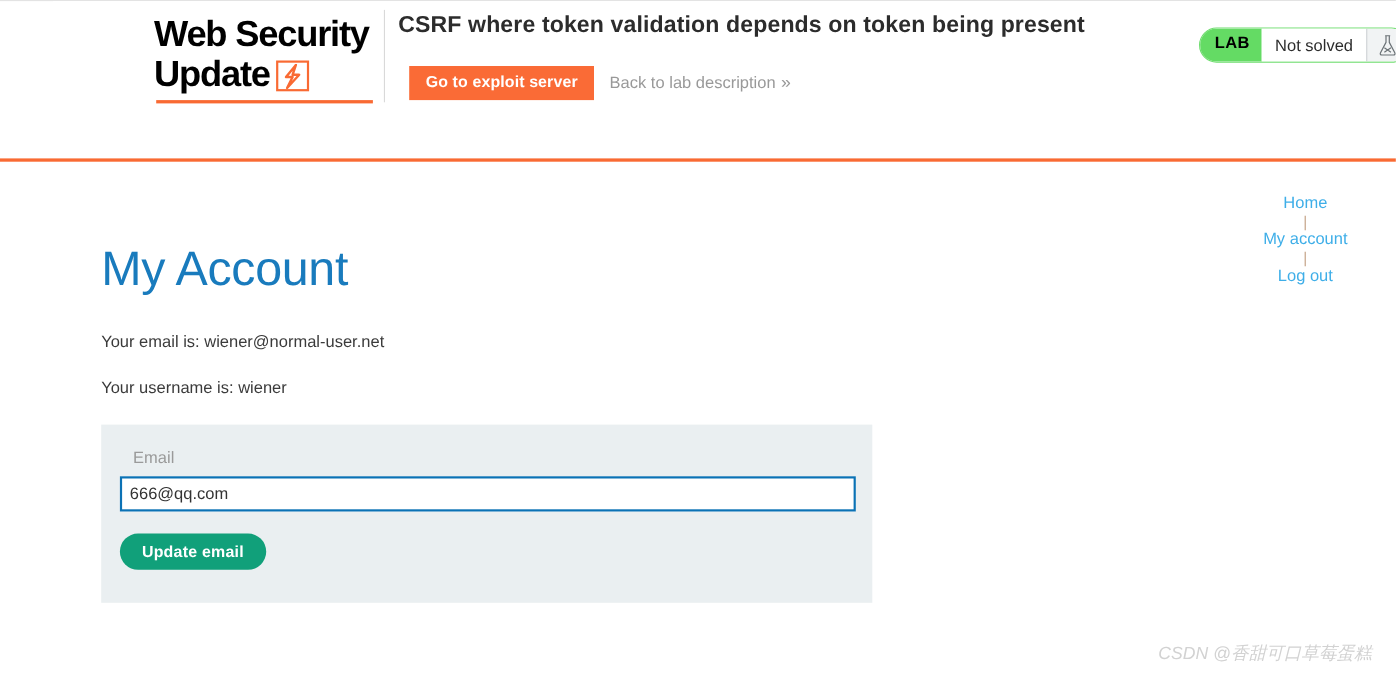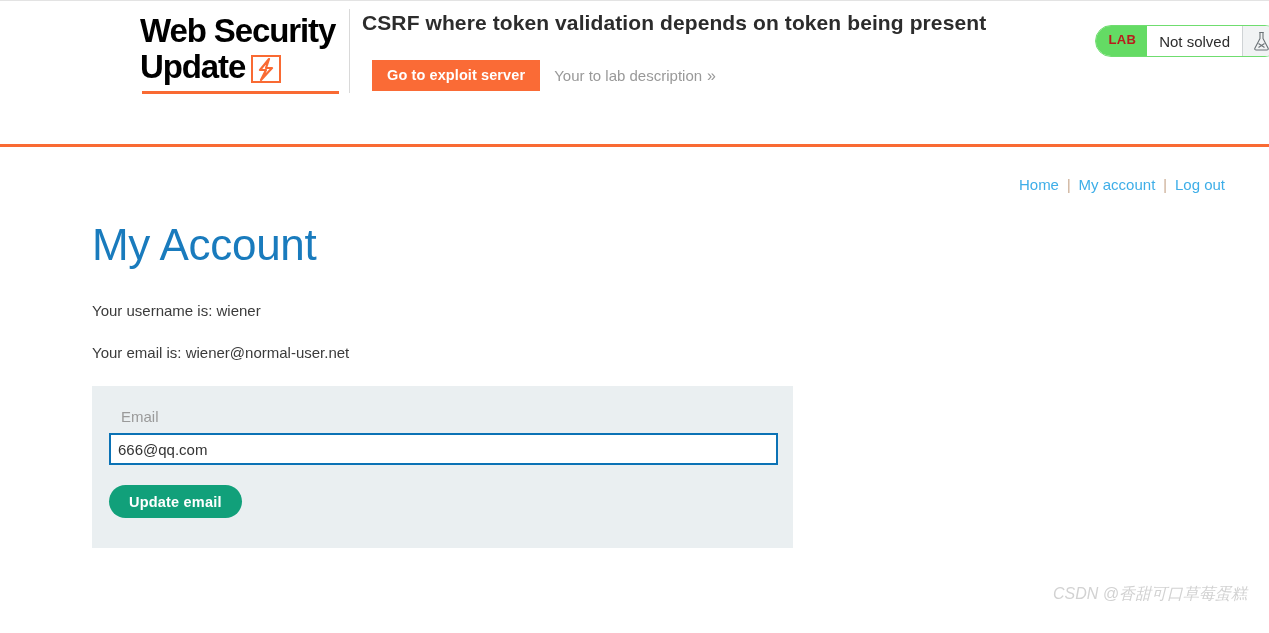--- a/index.html
+++ b/index.html
@@ -134,23 +134,23 @@
     display: flex;
     align-items: stretch;
     height: 32px;
     border: 1px solid #6fdd6f;
     border-radius: 16px;
     overflow: hidden;
     background: #ffffff;
   }
   .lab-tag {
     background: #64db64;
-    color: #b91c1c;
-    font-weight: bold;
-    font-size: 13px;
+    color: #000000;
+    font-weight: bold;
+    font-size: 15px;
     display: flex;
     align-items: center;
     padding: 0 11px 4px 13px;
     letter-spacing: 0.3px;
   }
   .lab-state {
     background: #ffffff;
     color: #2c2c2c;
     font-size: 15px;
     display: flex;
@@ -178,20 +178,21 @@
 
   
   .page-nav {
     position: absolute;
     top: 176px;
     right: 36px;
     font-size: 15px;
     display: flex;
     align-items: center;
     gap: 0;
+    flex-direction: column;
   }
   .page-nav a {
     color: #3eaee8;
     text-decoration: none;
     padding: 0 8px;
     white-space: nowrap;
   }
   .nav-sep {
     color: #c8a98f;
     font-size: 14px;
@@ -287,21 +288,21 @@
     </div>
     <div class="logo-underline"></div>
   </div>
 
   <div class="header-divider-v"></div>
 
   <div class="lab-title">CSRF where token validation depends on token being present</div>
 
   <div class="header-actions">
     <button class="exploit-btn">Go to exploit server</button>
-    <a class="back-link" href="#"><span>Your to lab description</span><span class="back-chev">»</span></a>
+    <a class="back-link" href="#"><span>Back to lab description</span><span class="back-chev">»</span></a>
   </div>
 
   <div class="lab-status">
     <div class="lab-tag">LAB</div>
     <div class="lab-state">Not solved</div>
     <div class="lab-flask">
       <svg width="17" height="20" viewBox="0 0 17 20">
         <path d="M6.2 1.5 L10.8 1.5 M7 1.5 L7 7.5 L2 17 C1.4 18.2 2 19 3.2 19 L13.8 19 C15 19 15.6 18.2 15 17 L10 7.5 L10 1.5" fill="none" stroke="#6b7276" stroke-width="1.1" stroke-linejoin="round"></path>
         <path d="M5.5 12.5 L11.5 16.5 M11.5 12.5 L5.5 16.5" stroke="#6b7276" stroke-width="1.1" fill="none"></path>
       </svg>
@@ -317,22 +318,22 @@
   <span class="nav-sep">|</span>
   <a href="#">My account</a>
   <span class="nav-sep">|</span>
   <a href="#">Log out</a>
 </div>
 
 <div class="content">
 
   <h1 class="page-title">My Account</h1>
 
+  <p class="info-line">Your email is: wiener@normal-user.net</p>
   <p class="info-line">Your username is: wiener</p>
-  <p class="info-line">Your email is: wiener@normal-user.net</p>
 
   <div class="form-panel">
     <label class="field-label">Email</label>
     <input class="email-input" type="text" value="666@qq.com" style="">
     <div>
       <button class="update-btn">Update email</button>
     </div>
   </div>
 
 </div>

